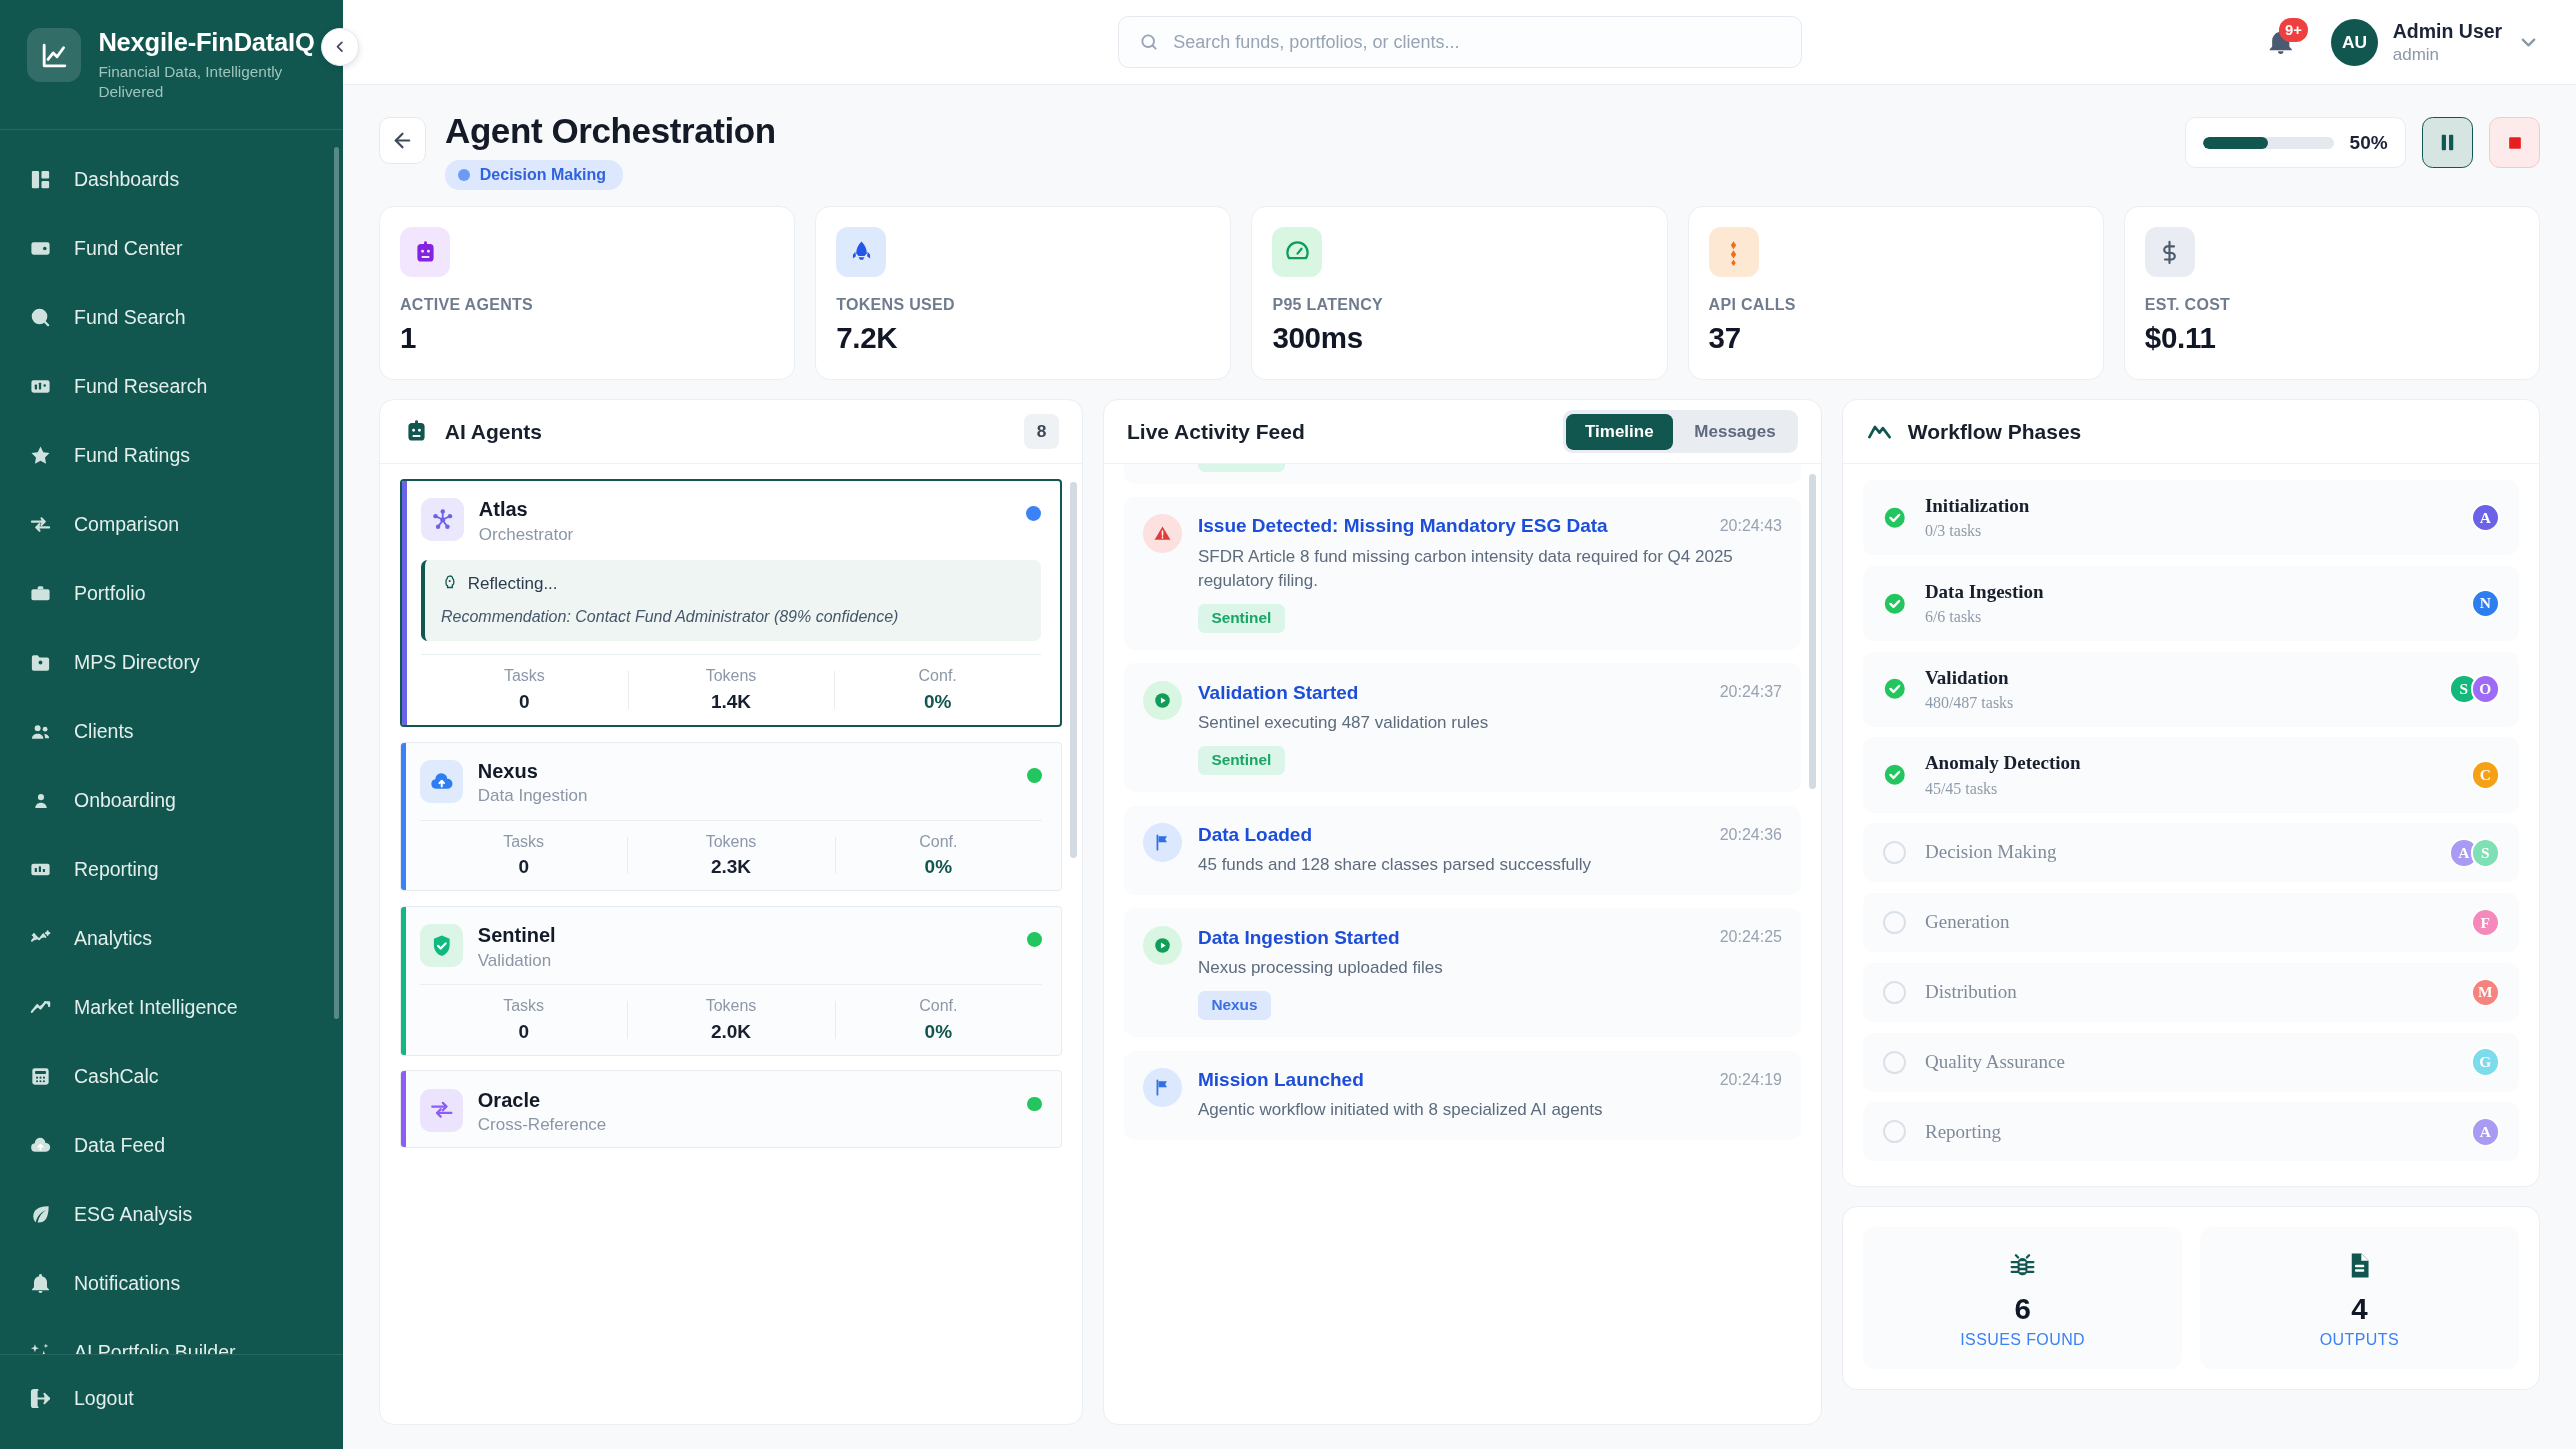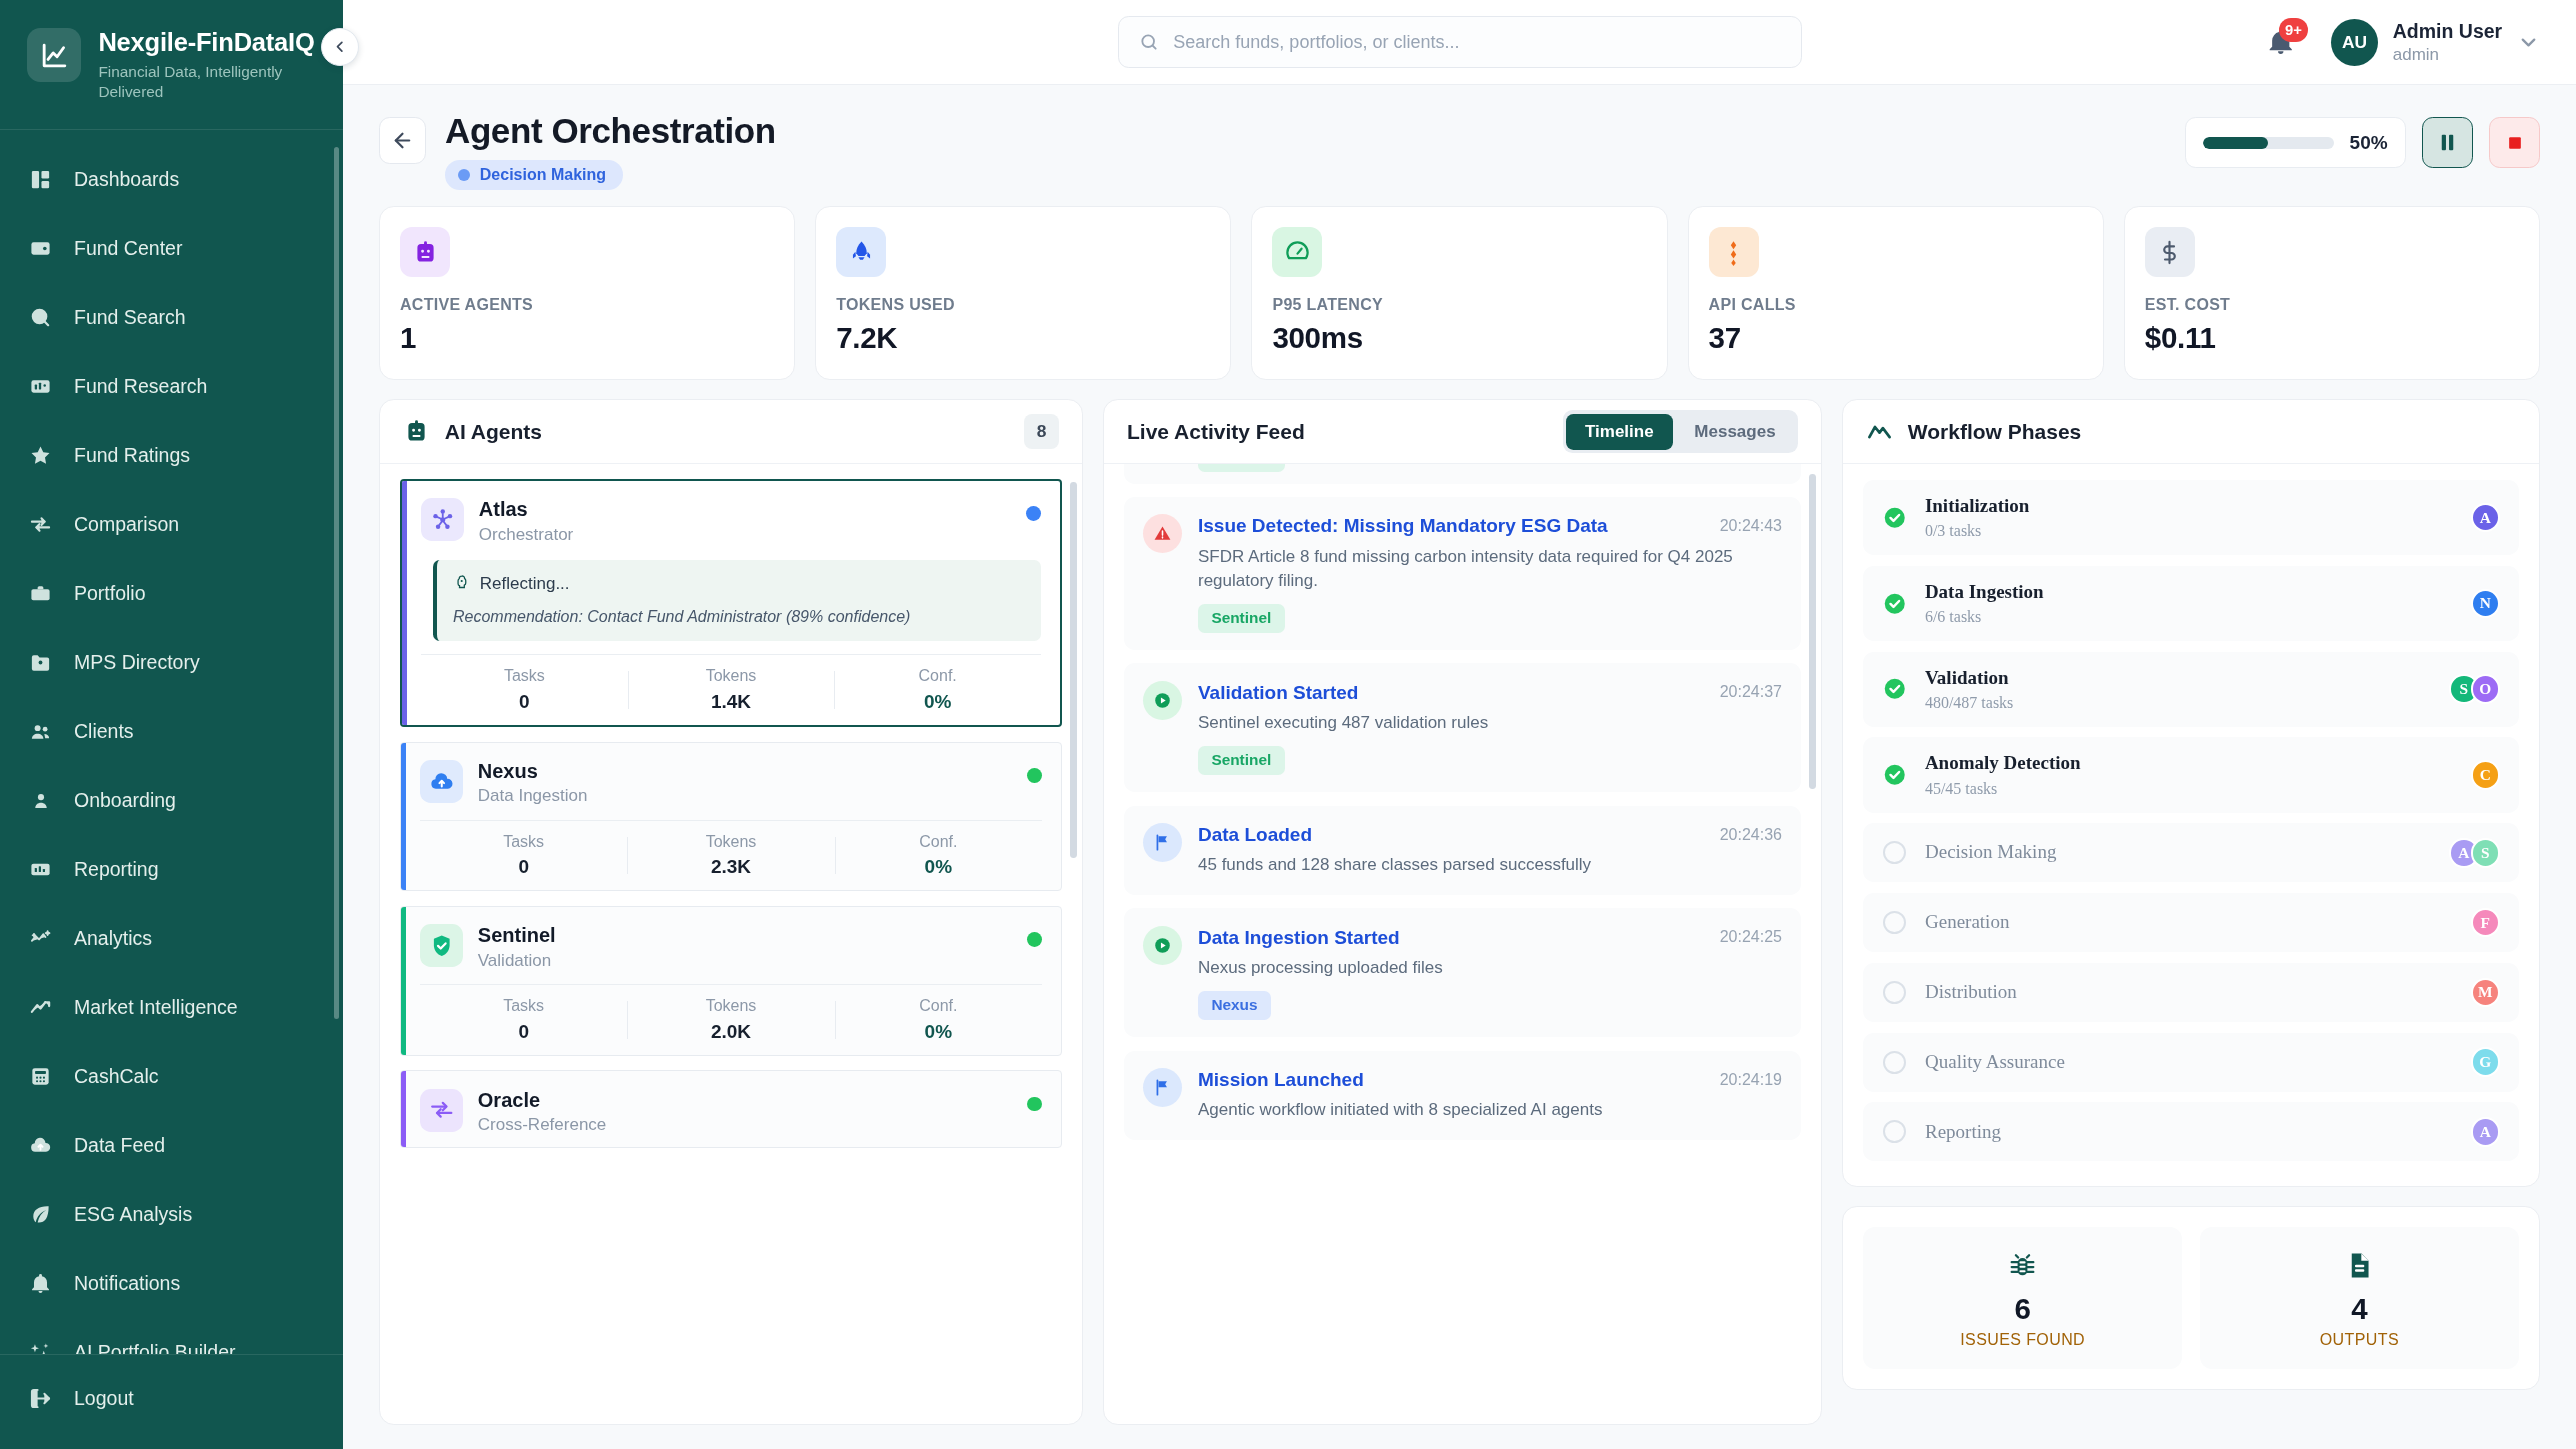--- a/index.html
+++ b/index.html
@@ -178,21 +178,20 @@
   .ac-oracle::before { background:#8b5cf6; }
   .ac-top { display:flex; align-items:flex-start; gap:14.8px; }
   .ac-ico { width:43px; height:43px; flex:0 0 43px; border-radius:10.7px; display:flex; align-items:center; justify-content:center; }
   .ac-ico svg { width:25.5px; height:25.5px; }
   .ac-name { font-size:20px; font-weight:600; color:#121a28; line-height:1.15; }
   .ac-role { font-size:17px; color:#8b97a7; margin-top:3.4px; }
   .ac-dot { margin-left:auto; width:14.8px; height:14.8px; border-radius:50%; margin-top:8px; }
   .ac-think {
     margin-top:14.8px; background:#eef5f2; border-left:4px solid #11564f; border-radius:6.7px;
     padding:13.4px 16px;
-    margin-left:12px;
   }
   .ac-think-row { display:flex; align-items:center; gap:9.4px; font-size:17px; color:#2c3b4c; }
   .ac-think-row svg { width:17.4px; height:17.4px; }
   .ac-reco { font-size:16px; font-style:italic; color:#46566a; margin-top:10.7px; line-height:1.35; }
   .ac-stats { display:flex; margin-top:13.4px; border-top:0.7px solid #eaeef2; padding-top:12px; }
   .ac-stat { flex:1 1 0; text-align:center; position:relative; }
   .ac-stat + .ac-stat::before { content:""; position:absolute; left:0; top:4px; bottom:4px; width:0.7px; background:#e8ecf1; }
   .ac-stat-lbl { font-size:16px; color:#8c98a8; }
   .ac-stat-val { font-size:19px; font-weight:700; color:#17202e; margin-top:5.4px; }
   .ac-stat-val.conf { color:#11564f; }
@@ -236,21 +235,21 @@
     display:flex; align-items:center; justify-content:center; border:2px solid #fff; margin-left:-8px;
   }
   .ph-av:first-child { margin-left:0; }
 
   
   .sum-card { padding:20px; }
   .sum-grid { display:flex; gap:17.4px; }
   .sum-box { flex:1 1 0; background:#fafbfc; border-radius:12px; padding:23px 13.4px 20px 13.4px; text-align:center; }
   .sum-box svg { width:31px; height:31px; }
   .sum-val { font-size:29.5px; font-weight:700; color:#101726; margin-top:9.4px; }
-  .sum-lbl { font-size:16px; letter-spacing:0.4px; color:#a16207; margin-top:5.4px; text-transform:uppercase; }
+  .sum-lbl { font-size:16px; letter-spacing:0.4px; color:#3b82f6; margin-top:5.4px; text-transform:uppercase; }
 </style>
 </head>
 <body>
 
 <div class="app">
 
   <aside class="sidebar">
     <div class="sb-brand">
       <div class="sb-logo">
         <svg viewBox="0 0 24 24" fill="none" stroke="#ffffff" stroke-width="2.2" stroke-linecap="round" stroke-linejoin="round">

